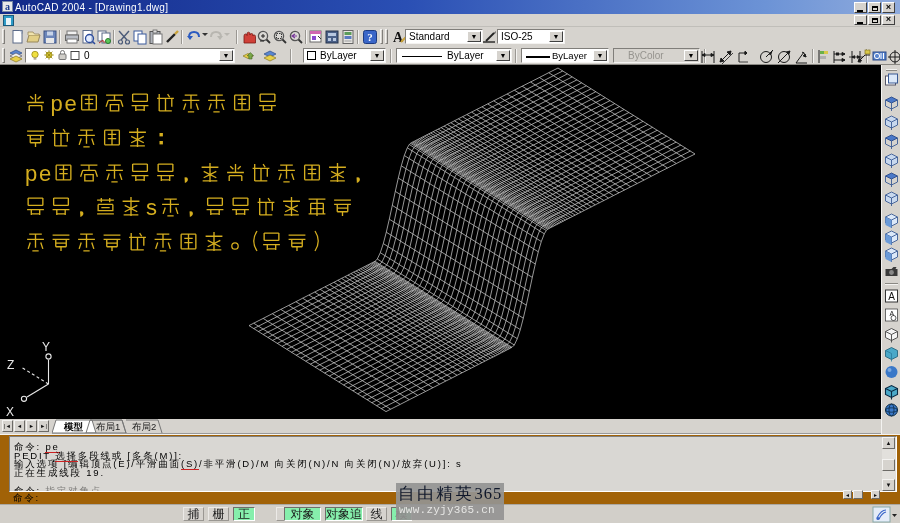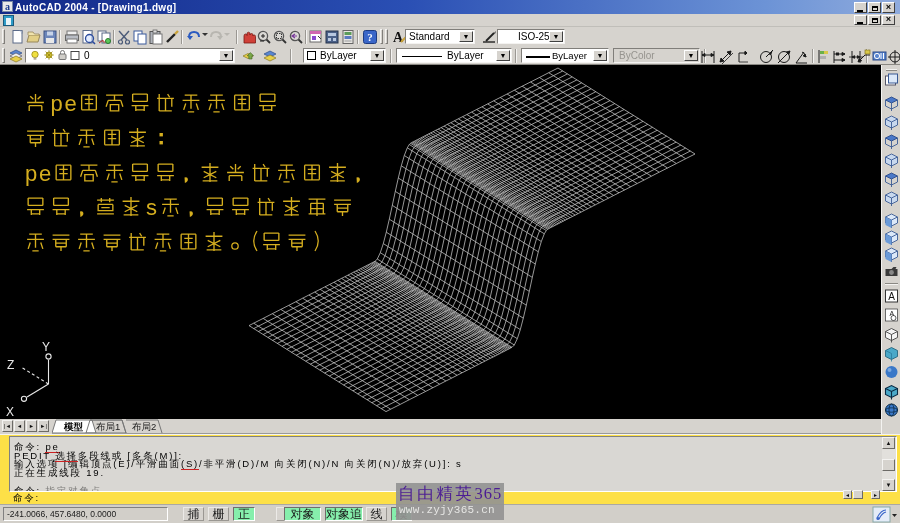--- a/index.html
+++ b/index.html
@@ -12,21 +12,21 @@
 .cbarr{position:absolute;right:1px;top:1px;width:14px;height:11px;background:#d6d3ce;border-top:1px solid #fff;border-left:1px solid #fff;border-bottom:1px solid #404040;border-right:1px solid #404040;text-align:center;font-size:7px;line-height:10px;color:#000}
 .sbtn{position:absolute;top:2px;height:14px;font-size:12px;line-height:12px;text-align:center;color:#1a1a1a;background:#d6d3ce;overflow:hidden}
 .sbtn.up{border:1px solid #9a9792;border-top-color:#eceae7;border-left-color:#eceae7}
 .sbtn.dn{border:1px solid #fff;border-top-color:#706e6a;border-left-color:#706e6a;background:#86efac}
 .cmdtxt{position:absolute;left:4px;font-family:"Liberation Sans",sans-serif;font-size:9.5px;color:#000;white-space:pre;letter-spacing:1.8px}
 </style></head><body>
 <div id="app">
 
 <div class="abs" style="left:0;top:0;width:900px;height:14px;background:linear-gradient(90deg,#122988 0%,#2a4fb4 45%,#6c93d6 85%,#8fabdd 100%)">
  <div class="abs" style="left:2px;top:1px;width:11px;height:11px;background:#e8e8e8;border:1px solid #7a8ba8;font-family:'Liberation Serif',serif;font-weight:bold;font-size:10px;line-height:10px;text-align:center;color:#1a3a8c">a</div>
- <div class="abs" style="left:15px;top:1.5px;font-size:10px;font-weight:bold;color:#fff;letter-spacing:0.3px">AutoCAD 2004 - [Drawing1.dwg]</div>
+ <div class="abs" style="left:15px;top:1.5px;font-size:10px;font-weight:normal;color:#fff;letter-spacing:0.3px">AutoCAD 2004 - [Drawing1.dwg]</div>
  <div class="wbtn" style="left:854px;top:2px">
         <span style="display:block;margin:7px 0 0 2px;width:6px;height:2px;background:#000"></span>
       </div>
  <div class="wbtn" style="left:868px;top:2px">
         <span style="display:block;margin:3px 0 0 3px;width:6px;height:5px;border:1px solid #000;border-top-width:2px"></span>
       </div>
  <div class="wbtn" style="left:882px;top:2px;font-size:9px;line-height:10px;font-weight:bold">×</div>
 </div>
 
 <div class="abs" style="left:0;top:14px;width:900px;height:13px;background:#d6d3ce;border-bottom:1px solid #c0beb9">
@@ -167,22 +167,22 @@
           <line x1="9" y1="13" x2="15" y2="7" stroke="#caa33a" stroke-width="2.2"></line>
         </g>
         <g transform="translate(482,2)">
           <line x1="1" y1="13" x2="13" y2="13" stroke="#222" stroke-width="1.4"></line>
           <line x1="4" y1="12" x2="12" y2="4" stroke="#222" stroke-width="1.8"></line>
           <path d="M12,4 l2,-2 l-1,3 z" fill="#222"></path>
         </g>
       </svg>
  <div class="grip" style="left:380px"></div>
       <div class="grip" style="left:385px"></div>
- <div class="combo" style="left:405px;top:2px;width:70px"><span style="margin-left:3px">Standard</span><span class="cbarr">▼</span></div>
- <div class="combo" style="left:497px;top:2px;width:68px"><span style="margin-left:20px">ISO-25</span><span class="cbarr">▼</span></div>
+ <div class="combo" style="left:405px;top:2px;width:78px"><span style="margin-left:3px">Standard</span><span class="cbarr">▼</span></div>
+ <div class="combo" style="left:497px;top:2px;width:68px"><span style="margin-left:3px">ISO-25</span><span class="cbarr">▼</span></div>
 </div>
 
 <div class="abs" style="left:0;top:46px;width:900px;height:19px;background:#d6d3ce;border-bottom:1px solid #8a8883">
  <div class="grip" style="left:2px"></div>
  <svg class="abs" style="left:0;top:0" width="900" height="19">
         <g transform="translate(8,2)">
           <path d="M2,5 l6,-3 6,3 -6,3 z" fill="#5a86d0" stroke="#2a4a88" stroke-width="0.7"></path>
           <path d="M2,8 l6,-3 6,3 -6,3 z" fill="#f0f0f0" stroke="#556" stroke-width="0.7"></path>
           <path d="M2,11 l6,-3 6,3 -6,3 z" fill="#e8d04a" stroke="#887722" stroke-width="0.7"></path>
         </g>
@@ -292,21 +292,21 @@
           <rect x="32" y="5" width="7" height="5.5" rx="1" fill="#d0cec9" stroke="#777"></rect>
           <path d="M33.5,5 v-1.5 a2,2 0 0,1 4,0 V5" fill="none" stroke="#777"></path>
           <rect x="44" y="2.5" width="8" height="8" fill="#fff" stroke="#333" stroke-width="0.9"></rect>
         </svg>
         <span style="position:absolute;left:58px;top:0px">0</span>
         <span class="cbarr">▼</span>
       </div>
  <div class="combo" style="left:303px;top:2px;width:83px"><span style="position:absolute;left:3px;top:2px;width:9px;height:9px;background:#fff;border:1px solid #000"></span><span style="margin-left:16px">ByLayer</span><span class="cbarr">▼</span></div>
  <div class="combo" style="left:396px;top:2px;width:116px"><span style="position:absolute;left:5px;top:7px;width:40px;border-top:1px solid #000"></span><span style="margin-left:50px">ByLayer</span><span class="cbarr">▼</span></div>
  <div class="combo" style="left:521px;top:2px;width:88px"><span style="position:absolute;left:4px;top:7px;width:24px;border-top:2px solid #000"></span><span style="margin-left:30px;font-size:9.5px">ByLayer</span><span class="cbarr">▼</span></div>
- <div class="combo" style="left:613px;top:2px;width:87px;background:#d6d3ce;color:#96948f"><span style="margin-left:5px">ByColor</span><span class="cbarr">▼</span></div>
+ <div class="combo" style="left:613px;top:2px;width:87px;background:#d6d3ce;color:#96948f"><span style="margin-left:14px">ByColor</span><span class="cbarr">▼</span></div>
 </div>
 
 <div class="abs" style="left:0;top:65px;width:881px;height:354px;background:#000;overflow:hidden">
  <svg width="881" height="354" viewBox="0 65 881 354" style="position:absolute;left:0;top:0">
   <g stroke="#c9c9c9" stroke-width="0.75">
           <line x1="558.0" y1="68.0" x2="695.0" y2="154.0"></line>
           <line x1="548.7" y1="72.7" x2="685.7" y2="158.7"></line>
           <line x1="539.4" y1="77.5" x2="676.4" y2="163.5"></line>
           <line x1="530.5" y1="82.0" x2="667.5" y2="168.0"></line>
           <line x1="522.2" y1="86.2" x2="659.2" y2="172.2"></line>
@@ -702,55 +702,54 @@
         <path d="M34,14 L38,1 h32 l4,13 z" fill="#d6d3ce" stroke="#777" fill-opacity="0"></path>
         <path d="M38,1 h32 l4,13" fill="none" stroke="#777"></path>
         <text x="44" y="11" font-size="9.5" fill="#222" font-family="Liberation Sans">布局1</text>
         <path d="M74,1 h32 l4,13" fill="none" stroke="#777"></path>
         <text x="80" y="11" font-size="9.5" fill="#222" font-family="Liberation Sans">布局2</text>
         <line x1="0" y1="14.5" x2="829" y2="14.5" stroke="#999"></line>
         <line x1="-52" y1="14.5" x2="0" y2="14.5" stroke="#999"></line>
       </svg>
 </div>
 
-<div class="abs" style="left:0;top:434px;width:900px;height:70px;background:#fde047">
+<div class="abs" style="left:0;top:434px;width:900px;height:70px;background:#a16207">
  <div class="abs" style="left:0;top:0;width:900px;height:1px;background:#f4f3f1"></div>
  <div class="abs sunk" style="left:9px;top:2px;width:888px;height:56px;background:#d9d7d3;overflow:hidden">
   <div class="cmdtxt" style="top:4px">命令: <span style="border-bottom:1.4px solid #cc2222">pe</span></div>
   <div class="cmdtxt" style="top:21.4px">输入选项 [编辑顶点(E)/平滑曲面<span style="border-bottom:1.4px solid #cc2222">(S)</span>/非平滑(D)/M 向关闭(N)/N 向关闭(N)/放弃(U)]: s</div>
   <div class="cmdtxt" style="top:12.7px">PEDIT <span style="border-bottom:1.4px solid #cc2222">选择</span>多段线或 [多条(M)]:</div>
   <div class="cmdtxt" style="top:30.1px">正在生成线段 19.</div>
   <div class="cmdtxt" style="top:47.5px">命令: <span style="opacity:0.45">指定对角点</span></div>
  </div>
  <div class="cmdtxt" style="top:58px;left:13px">命令:</div>
  <div class="abs" style="left:882px;top:3px;width:14px;height:54px;background:#e2e0dc">
         <div class="abs rais" style="left:0;top:0;width:13px;height:12px;text-align:center;font-size:6px;line-height:11px;color:#111;background:#d6d3ce">▲</div>
         <div class="abs rais" style="left:0;top:22px;width:13px;height:12px;background:#d6d3ce"></div>
         <div class="abs rais" style="left:0;top:42px;width:13px;height:12px;text-align:center;font-size:6px;line-height:11px;color:#111;background:#d6d3ce">▼</div>
       </div>
       <div class="abs rais" style="left:843px;top:56px;width:9px;height:9px;font-size:5px;line-height:8px;text-align:center;color:#111;background:#d6d3ce">◄</div>
       <div class="abs rais" style="left:853px;top:56px;width:10px;height:9px;background:#d6d3ce"></div>
       <div class="abs rais" style="left:871px;top:56px;width:9px;height:9px;font-size:5px;line-height:8px;text-align:center;color:#111;background:#d6d3ce">►</div>
 </div>
 
 <div class="abs" style="left:0;top:504px;width:900px;height:19px;background:#d2cfc9;border-top:1px solid #aaa8a3">
- <div class="abs sunk" style="left:3px;top:2px;width:165px;height:14px;font-size:8.5px;line-height:12px;color:#1a1a1a"><span style="margin-left:3px">-241.0066,  457.6480, 0.0000</span></div>
  <div class="sbtn up" style="left:183px;width:21px">捕捉</div>
  <div class="sbtn up" style="left:208px;width:21px">栅格</div>
  <div class="sbtn dn" style="left:233px;width:22px">正交</div>
  <div class="sbtn up" style="left:276px;width:45px">极轴</div>
  <div class="sbtn dn" style="left:284px;width:37px">对象捕捉</div>
  <div class="sbtn dn" style="left:325px;width:38px">对象追踪</div>
  <div class="sbtn up" style="left:366px;width:21px">线宽</div>
  <div class="sbtn dn" style="left:391px;width:21px">模型</div>
  <svg class="abs" style="left:872px;top:1px" width="26" height="17">
         <rect x="1" y="1" width="17" height="15" fill="#e4ecf8" stroke="#8aa"></rect>
         <path d="M5,12 q4,-8 9,-8 M7,13 q3,-6 7,-7" stroke="#3a66c8" fill="none" stroke-width="1.2"></path>
         <circle cx="6" cy="12.5" r="1.6" fill="#3a66c8"></circle>
         <path d="M20,8 l5,0 l-2.5,3 z" fill="#222"></path>
       </svg>
 </div>
 
 <div class="abs" style="left:396px;top:483px;width:108px;height:37px;background:rgba(148,148,146,0.92)">
- <div style="position:absolute;left:2px;top:0px;font-size:16.5px;letter-spacing:2.6px;color:#4c1d95;white-space:nowrap">自由精英<span style="font-family:'Liberation Serif',serif;letter-spacing:1px">365</span></div>
+ <div style="position:absolute;left:2px;top:0px;font-size:16.5px;letter-spacing:2.6px;color:#0f172a;white-space:nowrap">自由精英<span style="font-family:'Liberation Serif',serif;letter-spacing:1px">365</span></div>
  <div style="position:absolute;left:3px;top:21px;color:#e6e6e4;font-size:11px;font-family:'Liberation Mono',monospace;letter-spacing:0.25px">www.zyjy365.cn</div>
 </div>
 
 </div>
 </body></html>

